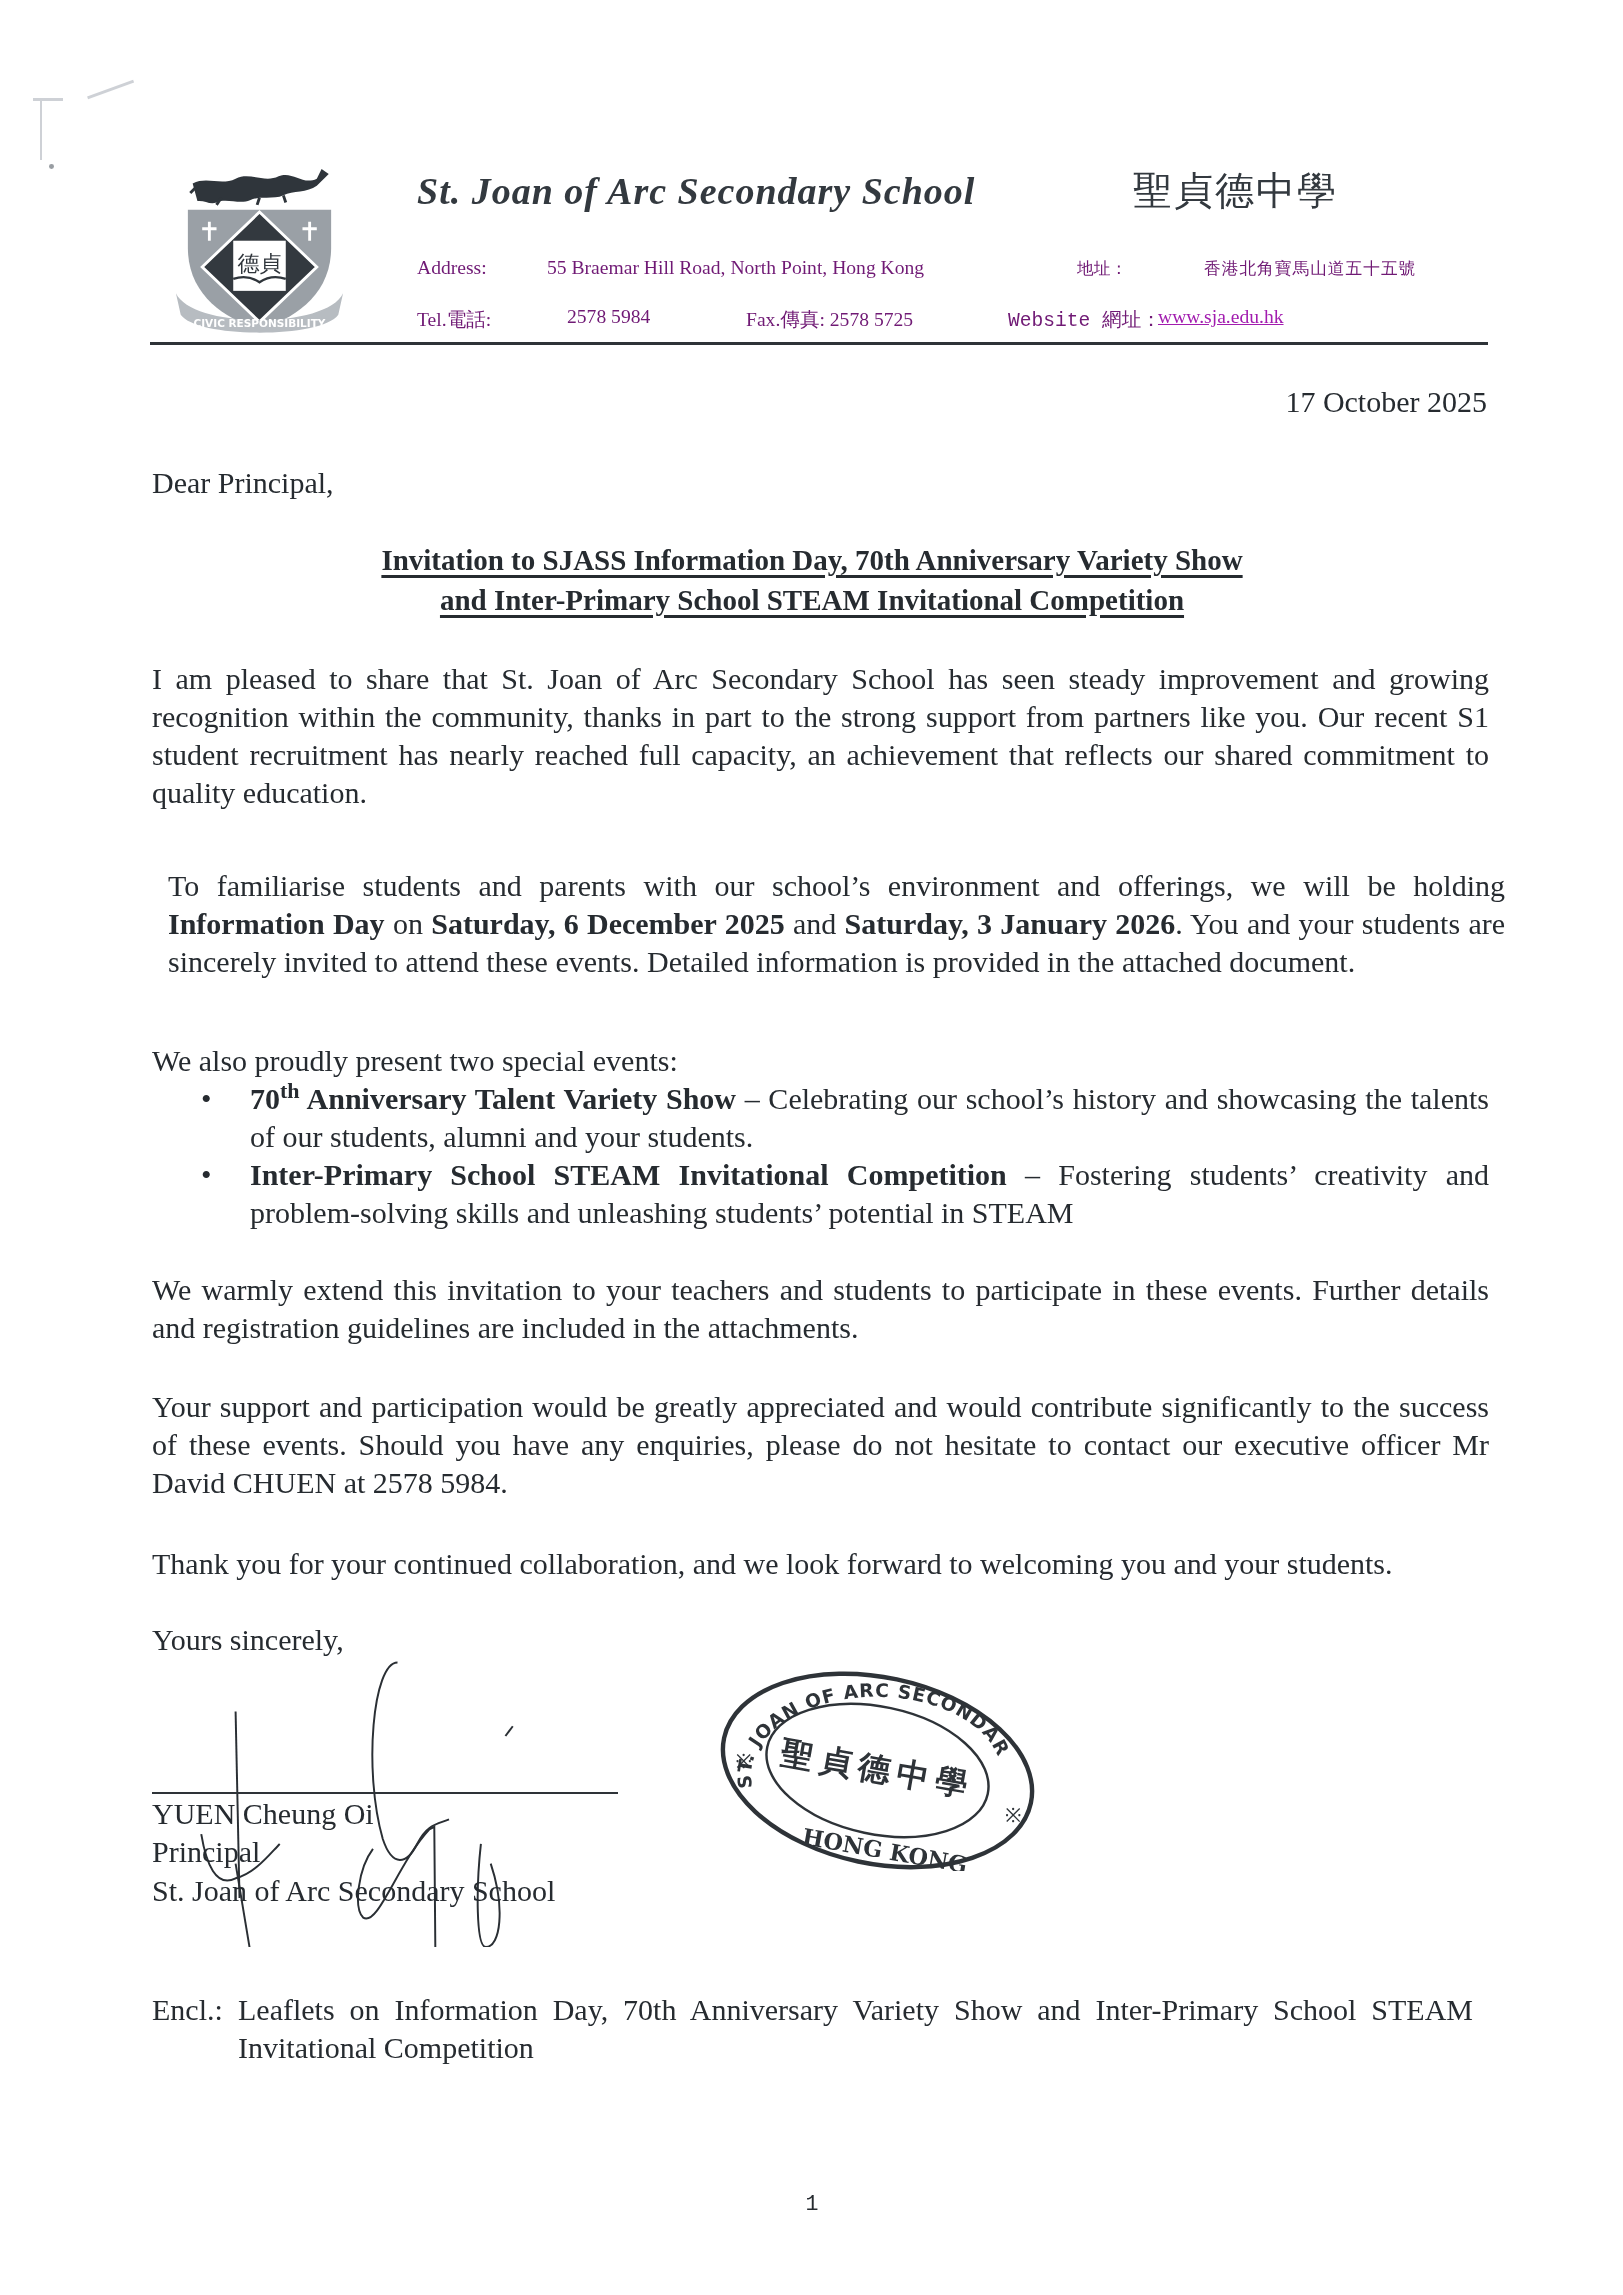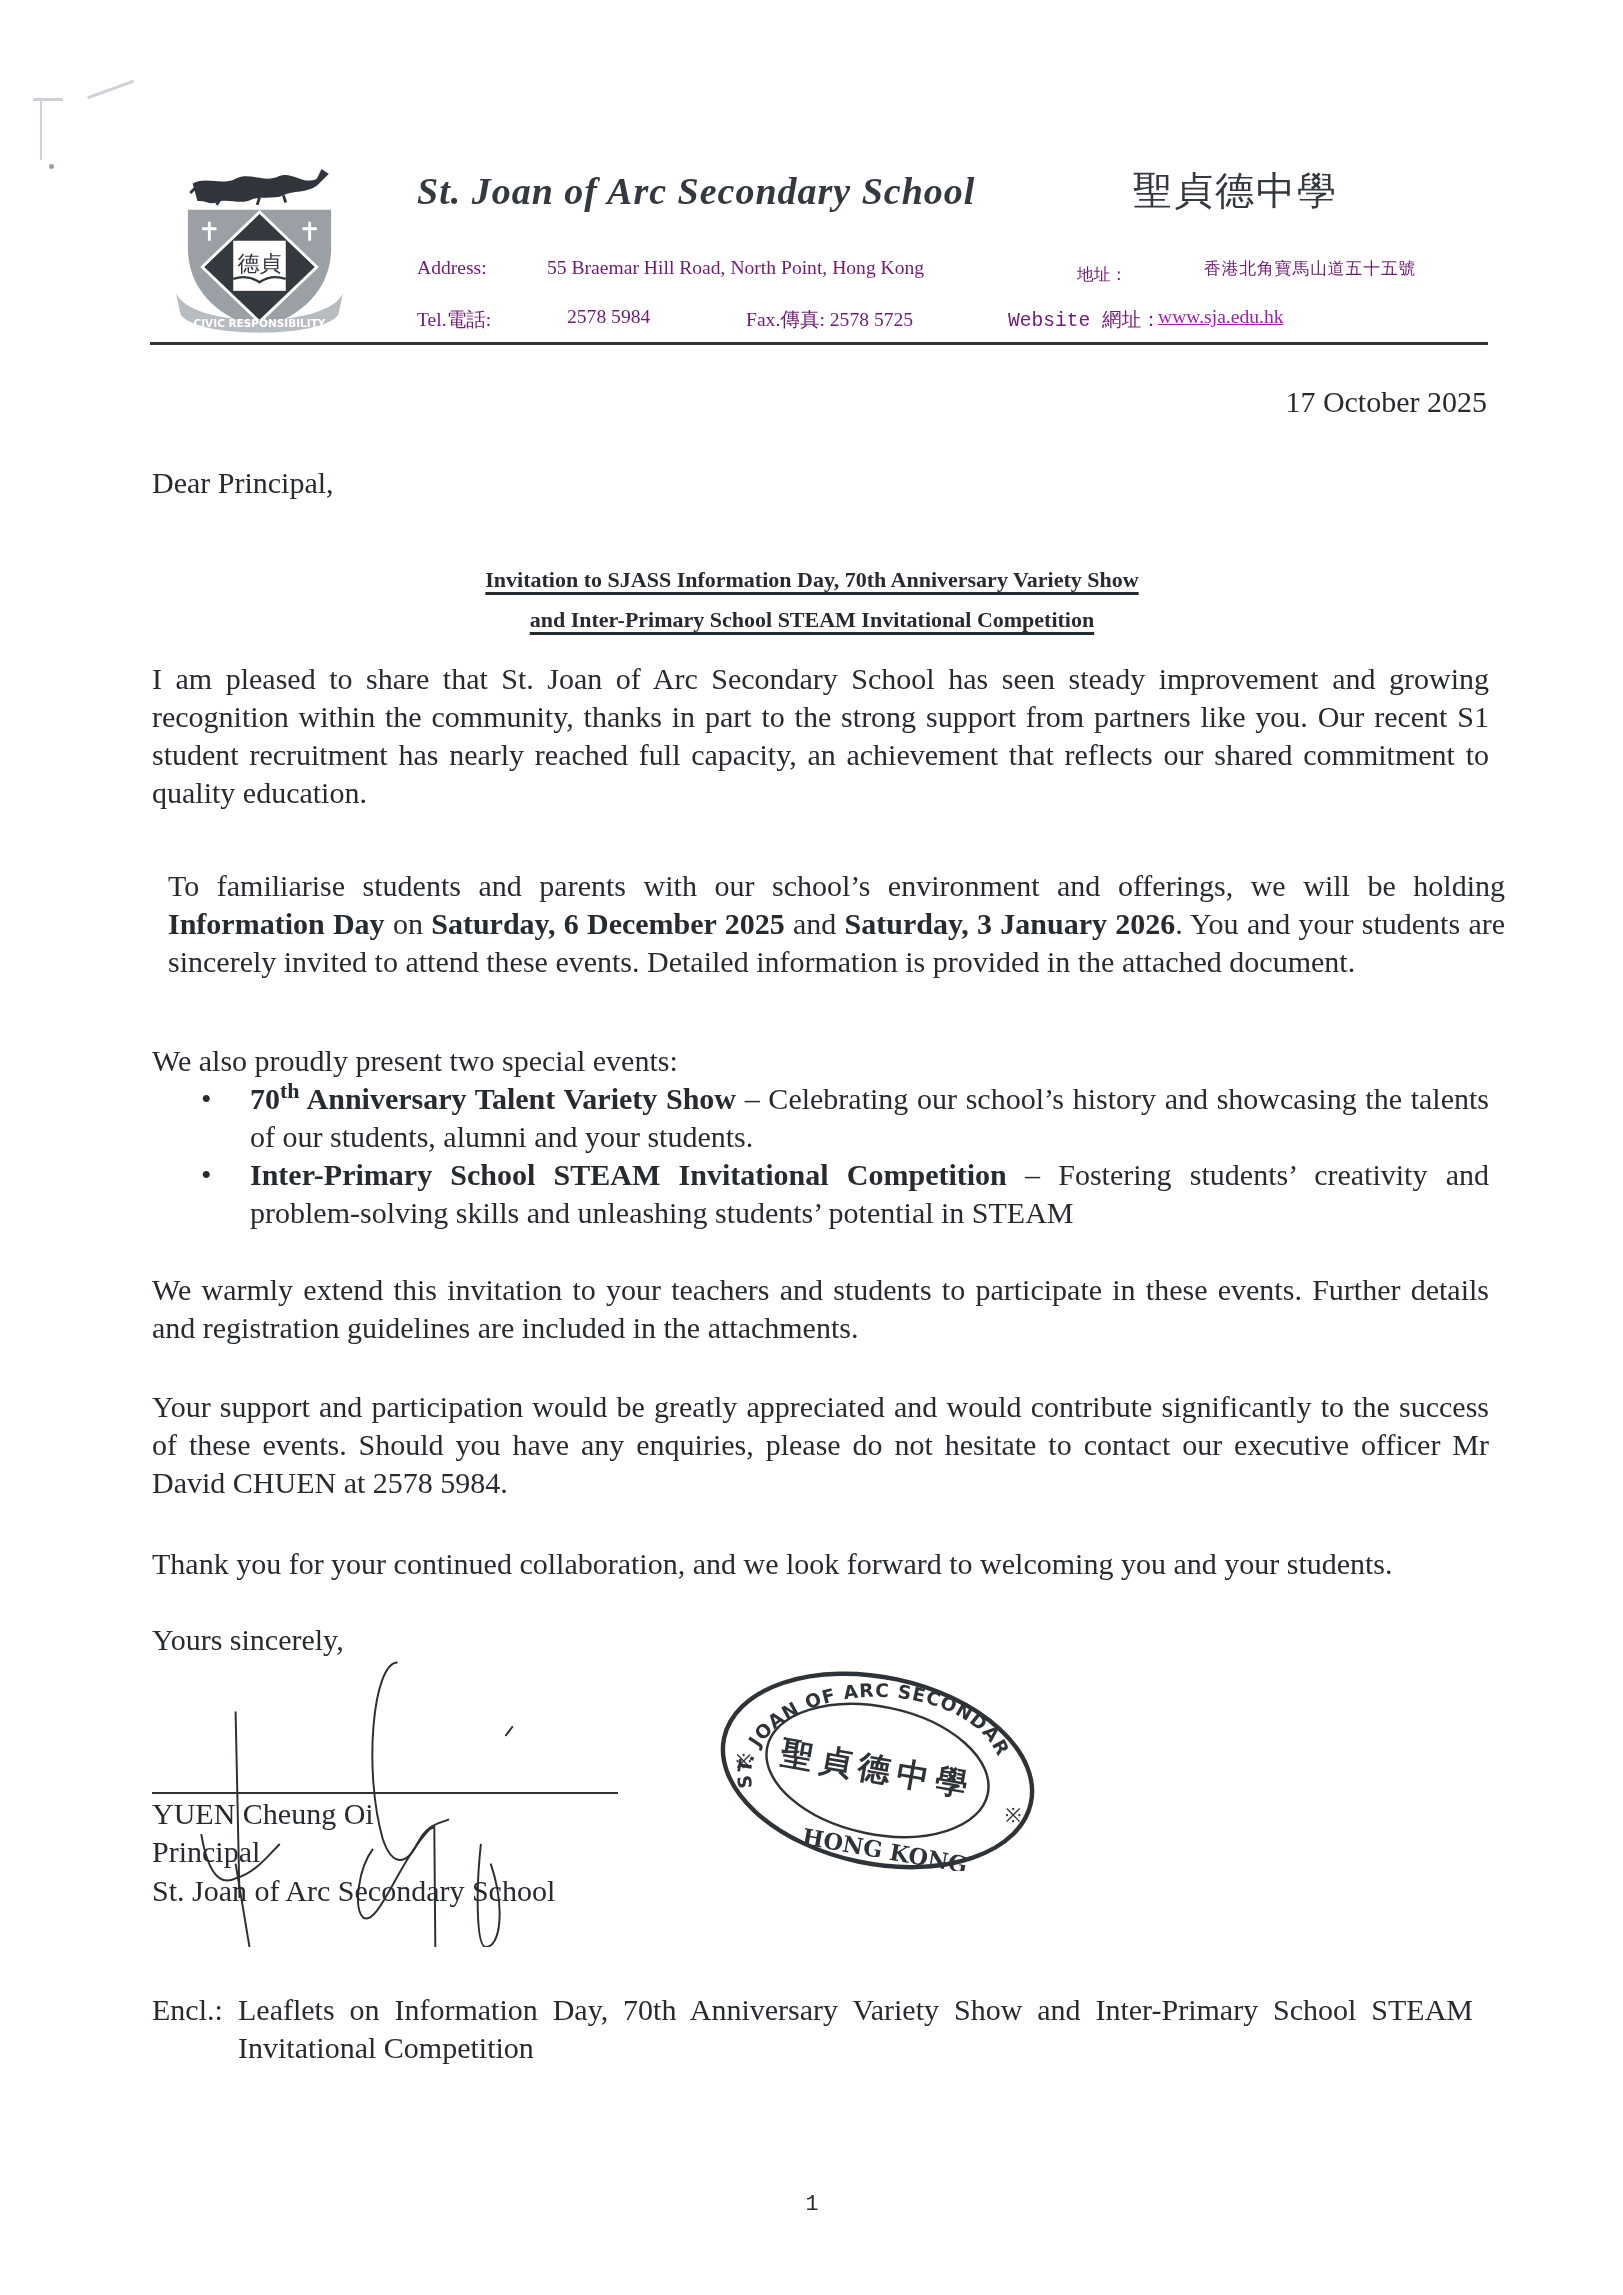--- a/index.html
+++ b/index.html
@@ -11,34 +11,34 @@
   .artifact { position: absolute; background: #b9bec4; opacity: .7; }
 
   
   #crest { left: 164px; top: 157px; width: 191px; height: 177px; }
   #school-name-en { left: 417px; top: 169px; font-size: 38px; font-style: italic; font-weight: bold;
                     letter-spacing: 1px; color: #33393f; white-space: nowrap; }
   #school-name-zh { left: 1133px; top: 164px; font-size: 39px; color: #33393f; font-family: "DejaVu Sans", sans-serif; letter-spacing: 2px; }
   .lh { font-size: 19.6px; color: #701a75; white-space: nowrap; }
   #addr-label { left: 417px; top: 257px; }
   #addr-val   { left: 547px; top: 257px; }
-  #addr-zh-label { left: 1077px; top: 263px; font-family: "DejaVu Sans", sans-serif; font-size: 16.7px; }
+  #addr-zh-label { left: 1077px; top: 257px; font-family: "DejaVu Sans", sans-serif; font-size: 16.7px; }
   #addr-zh-val   { left: 1204px; top: 257px; font-family: "DejaVu Sans", sans-serif; font-size: 16.7px; letter-spacing: 1px; }
   #tel-label { left: 417px; top: 306px; }
   #tel-val   { left: 567px; top: 306px; }
   #fax       { left: 746px; top: 306px; }
   #web-label { left: 1008px; top: 306px; font-family: Liberation Mono, monospace; }
   #web-val   { left: 1158px; top: 306px; text-decoration: underline; }
   #header-rule { left: 150px; top: 342px; width: 1338px; height: 2.9px; background: #2e3338; }
 
   
   .txt { font-size: 30px; line-height: 38px; color: #262b30; }
   #date { right: 137px; top: 383px; text-align: right; }
   #salutation { left: 152px; top: 464px; }
-  #subject { left: 0; width: 1624px; top: 540px; text-align: center; font-weight: bold; font-size: 22px; line-height: 40px; margin-top: 20px; }
+  #subject { left: 0; width: 1624px; top: 540px; text-align: center; font-weight: bold; font-size: 29px; line-height: 40px; }
   #subject span { text-decoration: underline; text-decoration-thickness: 2.5px; text-underline-offset: 4.9px; }
   .para { left: 152px; width: 1337px; text-align: justify; }
   #p1 { top: 660px; }
   #p2 { top: 851px; }
   #p3 { top: 1042px; }
   .bullets { list-style: none; margin: 0; padding: 0; }
   .bullets li { position: relative; padding-left: 98px; text-align: justify; }
   .bullets li .dot { position: absolute; left: 49px; top: 0; }
   sup { font-size: 22px; line-height: 0; vertical-align: 10.8px; }
   #p4 { top: 1271px; }

